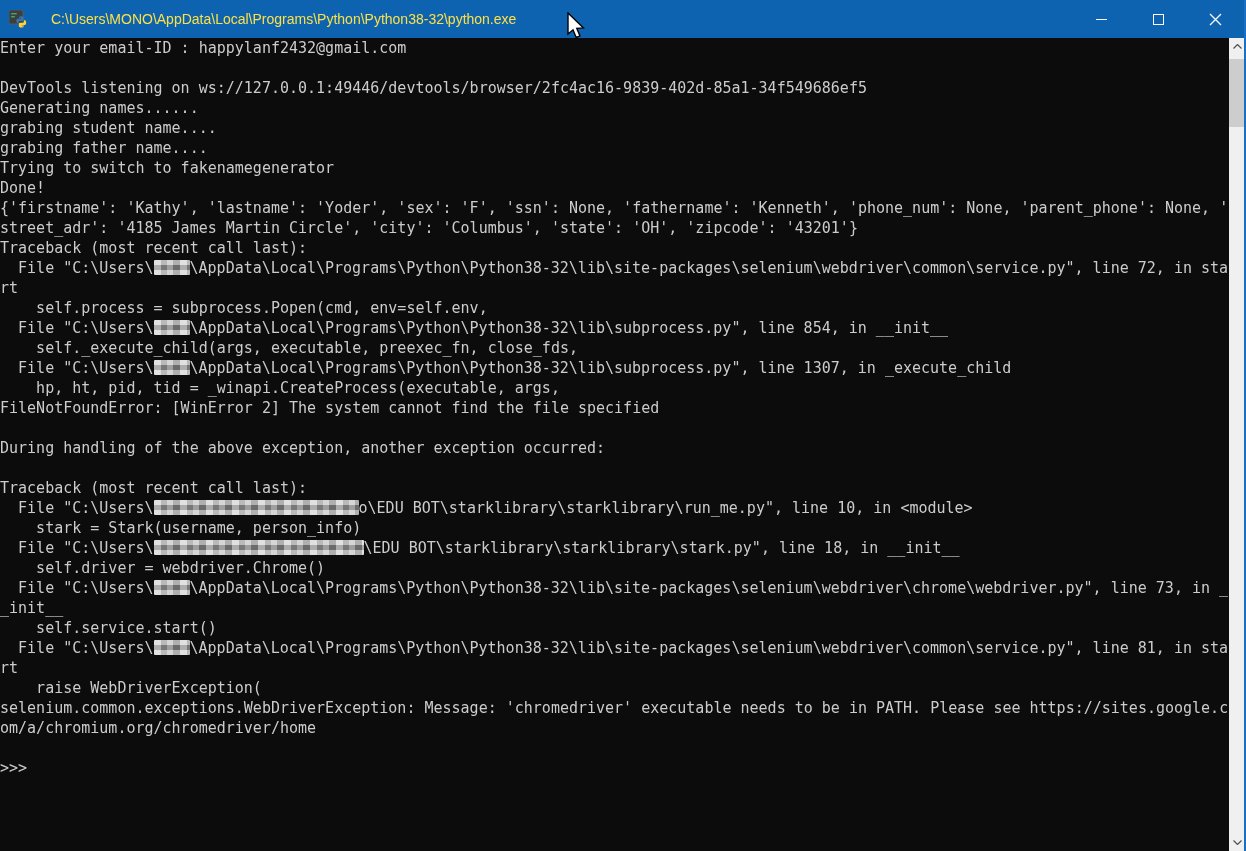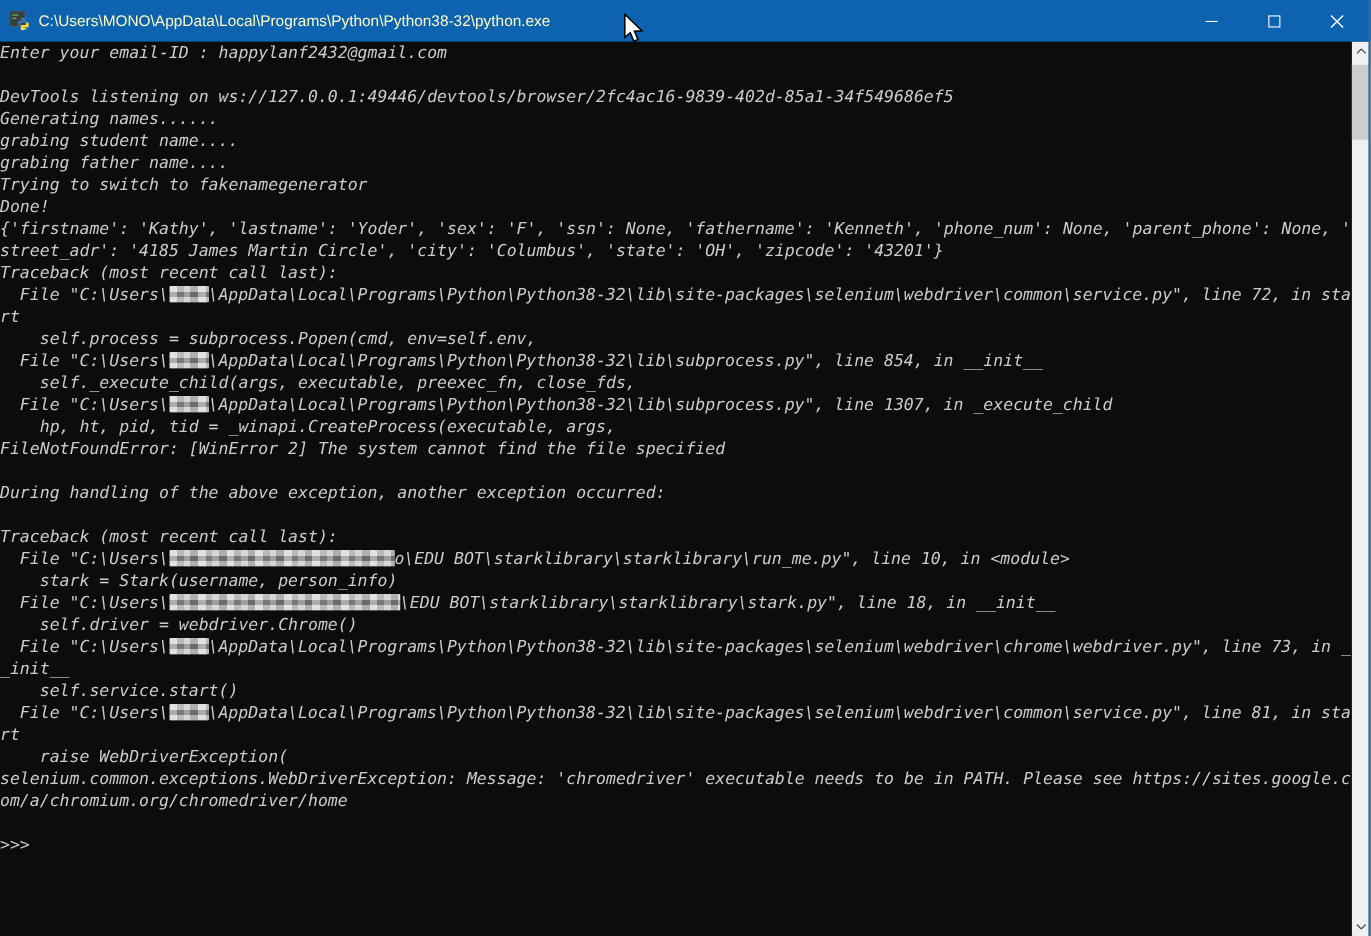--- a/index.html
+++ b/index.html
@@ -15,23 +15,23 @@
 
   
   .titlebar {
     position: absolute; top: 0; left: 0; right: 0; height: 38px;
     background: #0d63b0;
     display: flex; align-items: center;
     color: #ffffff;
   }
   .app-icon { width: 18px; height: 18px; margin-left: 9px; flex: 0 0 auto; }
   .title-text {
-    margin-left: 8px;
+    margin-left: 24px;
     font-size: 14px;
-    color: #fef9c3;
+    color: #fde047;
     white-space: nowrap; overflow: hidden;
     flex: 1 1 auto;
   }
   .win-controls { display: flex; height: 38px; flex: 0 0 auto; margin-right: 2px; }
   .win-btn {
     width: 57px; height: 38px;
     display: flex; align-items: center; justify-content: center;
     cursor: default;
   }
   .glyph-min { width: 11px; height: 1px; background: #ffffff; display: block; }
@@ -41,21 +41,21 @@
   .console {
     position: absolute; top: 38px; left: 0; bottom: 0;
     width: 1229px;
     background: #0c0c0c;
     color: #cccccc;
     font-family: "DejaVu Sans Mono", "Liberation Mono", monospace;
     font-size: 15px; line-height: 20px;
     white-space: pre;
     overflow: hidden;
   }
-  .line { height: 20px; white-space: pre; font-style: italic; }
+  .line { height: 20px; white-space: pre; }
   .redact {
     display: inline-block;
     height: 15px;
     vertical-align: -2px;
     border-radius: 1px;
     background-color: #9c9c9c;
     background-image:
       repeating-linear-gradient(0deg, rgba(255,255,255,.38) 0 5px, rgba(0,0,0,.16) 5px 10px),
       repeating-linear-gradient(90deg, #cecece 0 7px, #8f8f8f 7px 13px, #bdbdbd 13px 19px, #7f7f7f 19px 26px);
   }

